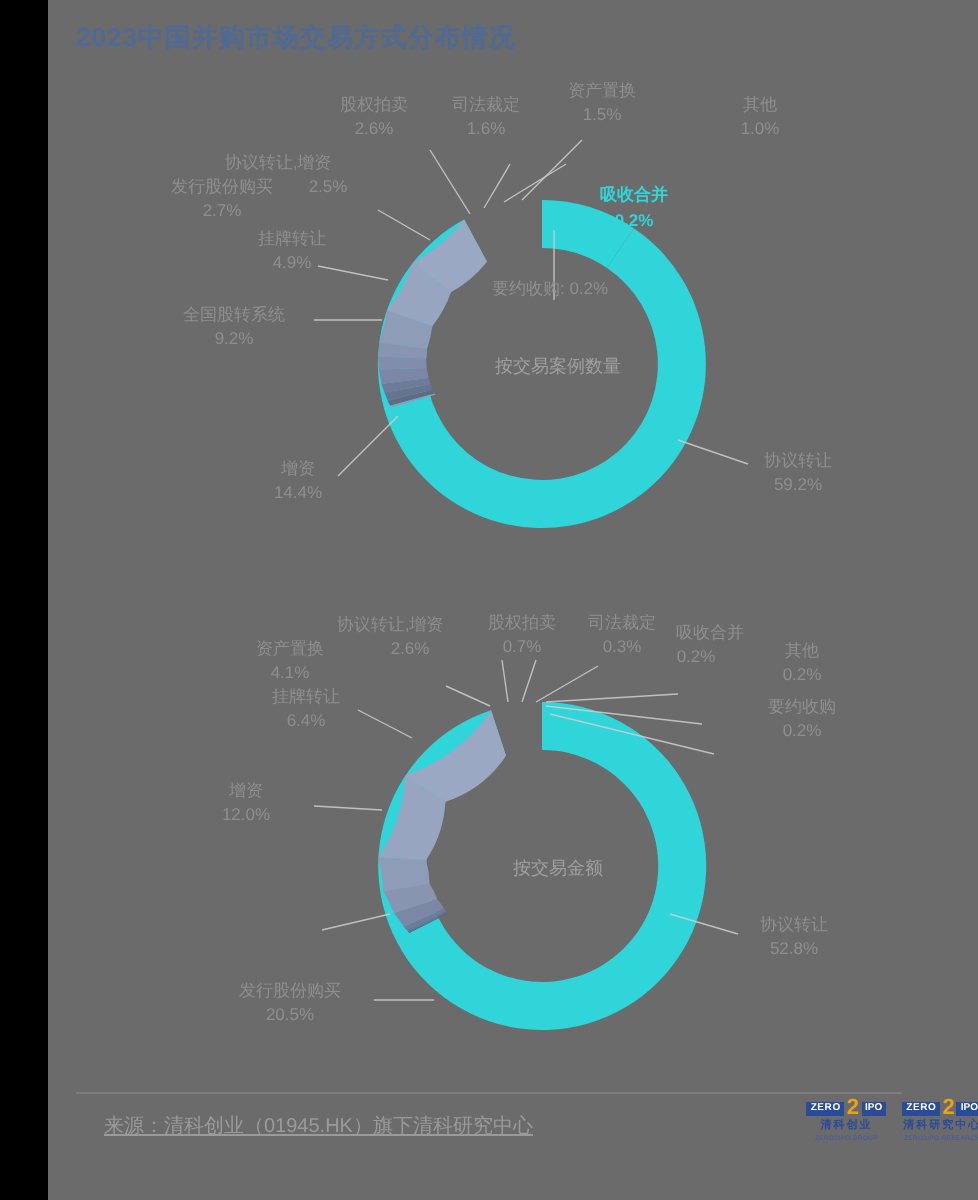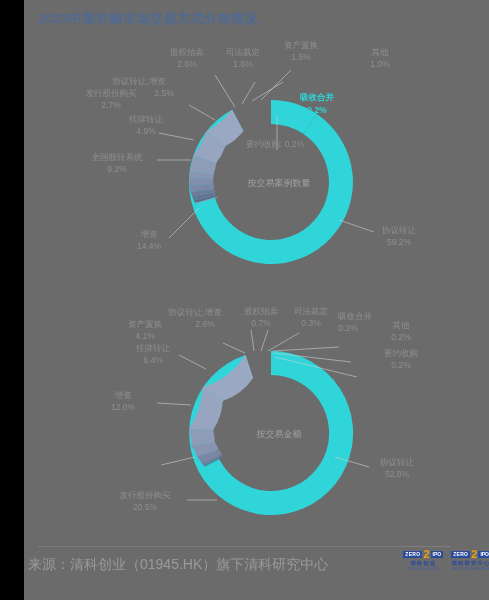--- a/index.html
+++ b/index.html
@@ -7,21 +7,21 @@
   #root{position:relative;width:489px;height:600px;background:#000;overflow:hidden;}
   #card{position:absolute;left:24px;top:0;width:441px;height:600px;background:#6b6b6b;padding-left:40px;}
   #title{position:absolute;left:14px;top:10px;font-size:13px;font-weight:bold;color:#4f6a95;letter-spacing:.5px;white-space:nowrap;}
   .chart-wrap{position:absolute;left:15px;top:0;width:441px;}
   svg{display:block;overflow:visible;}
   .lbl{font-size:8.5px;fill:#8f8f8f;font-family:"Liberation Sans","DejaVu Sans",sans-serif;}
   .lbl.teal{fill:#2fd5d8;}
   .lbl.ctr{font-size:9px;fill:#a0a0a0;}
   .lead{stroke:#cfcfcf;stroke-width:.7px;fill:none;opacity:.85;}
   #footline{position:absolute;left:14px;top:546px;width:413px;height:1px;background:#7d7d7d;}
-  #source{position:absolute;left:4px;top:556px;font-size:14px;color:#9a9a9a;white-space:nowrap;}
+  #source{position:absolute;left:28px;top:556px;font-size:10px;color:#9a9a9a;white-space:nowrap;text-decoration:underline;}
   #logos{position:absolute;right:14px;top:550px;display:flex;gap:8px;align-items:flex-start;}
   .logo{display:flex;flex-direction:column;align-items:center;line-height:1;}
   .logo .row1{display:flex;align-items:center;gap:1px;}
   .logo .zr{background:#2a4a9c;color:#fff;font-size:5px;font-weight:bold;padding:1px 2px;letter-spacing:.3px;}
   .logo .two{color:#e8a317;font-size:11px;font-weight:bold;line-height:9px;}
   .logo .ipo{background:#2a4a9c;color:#fff;font-size:5px;font-weight:bold;padding:1px 2px;}
   .logo .cn{color:#2a4a9c;font-size:5.5px;font-weight:bold;margin-top:2px;letter-spacing:1px;}
   .logo .en{color:#3b5aa8;font-size:3.2px;margin-top:1px;letter-spacing:.2px;white-space:nowrap;}
 </style>
 </head>

